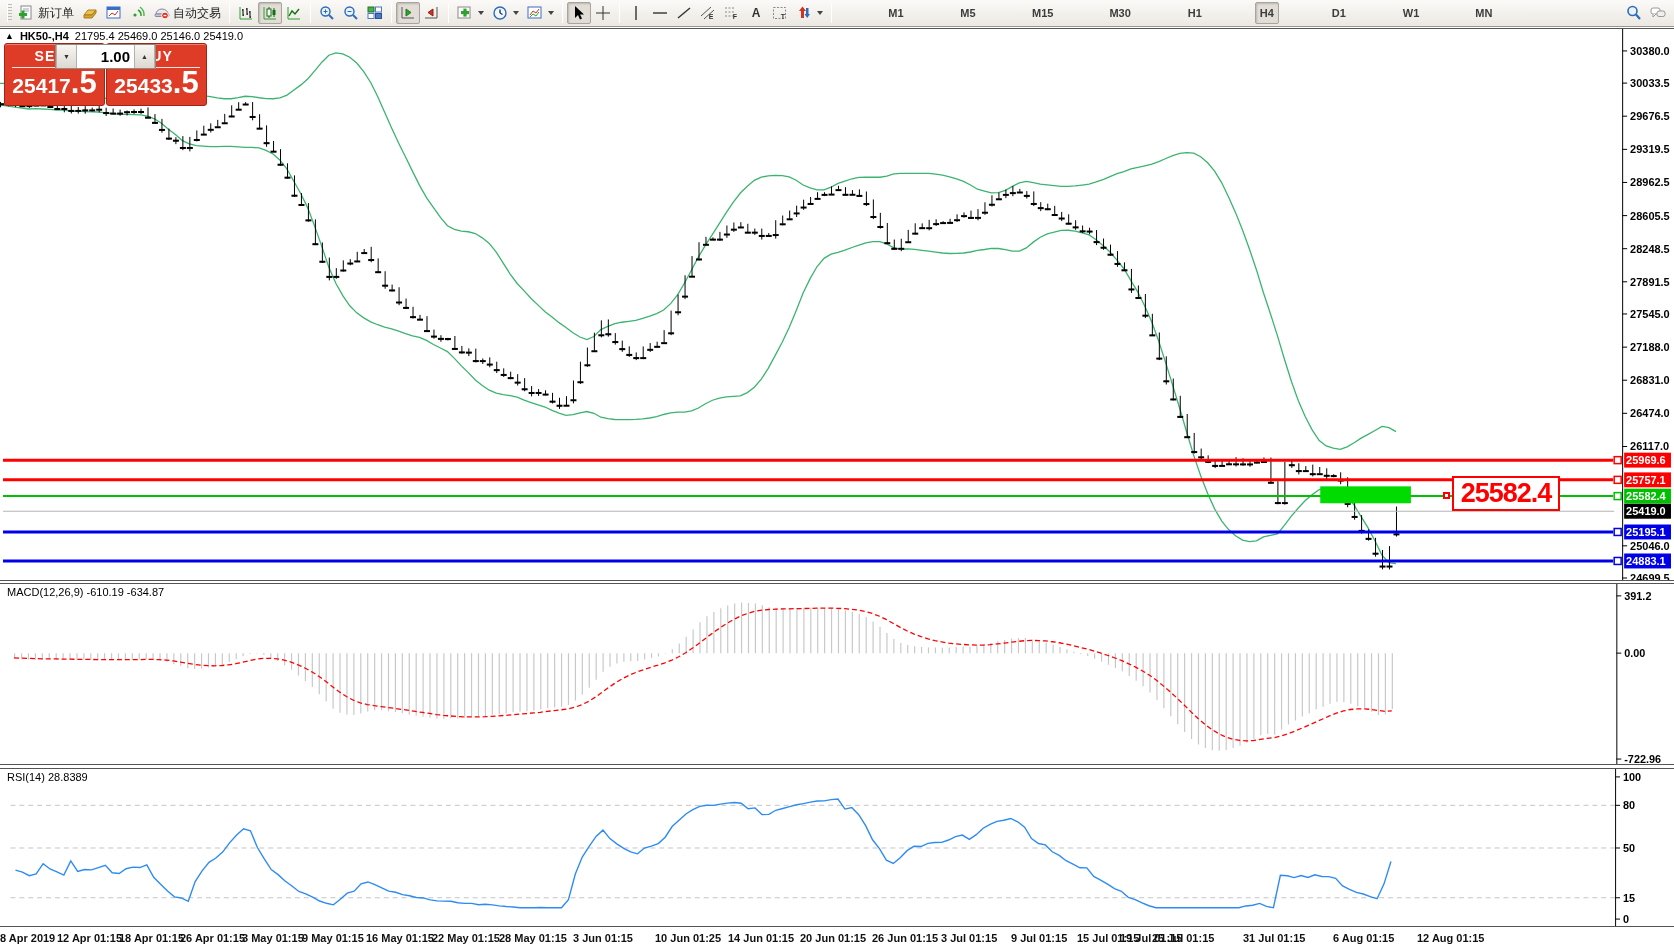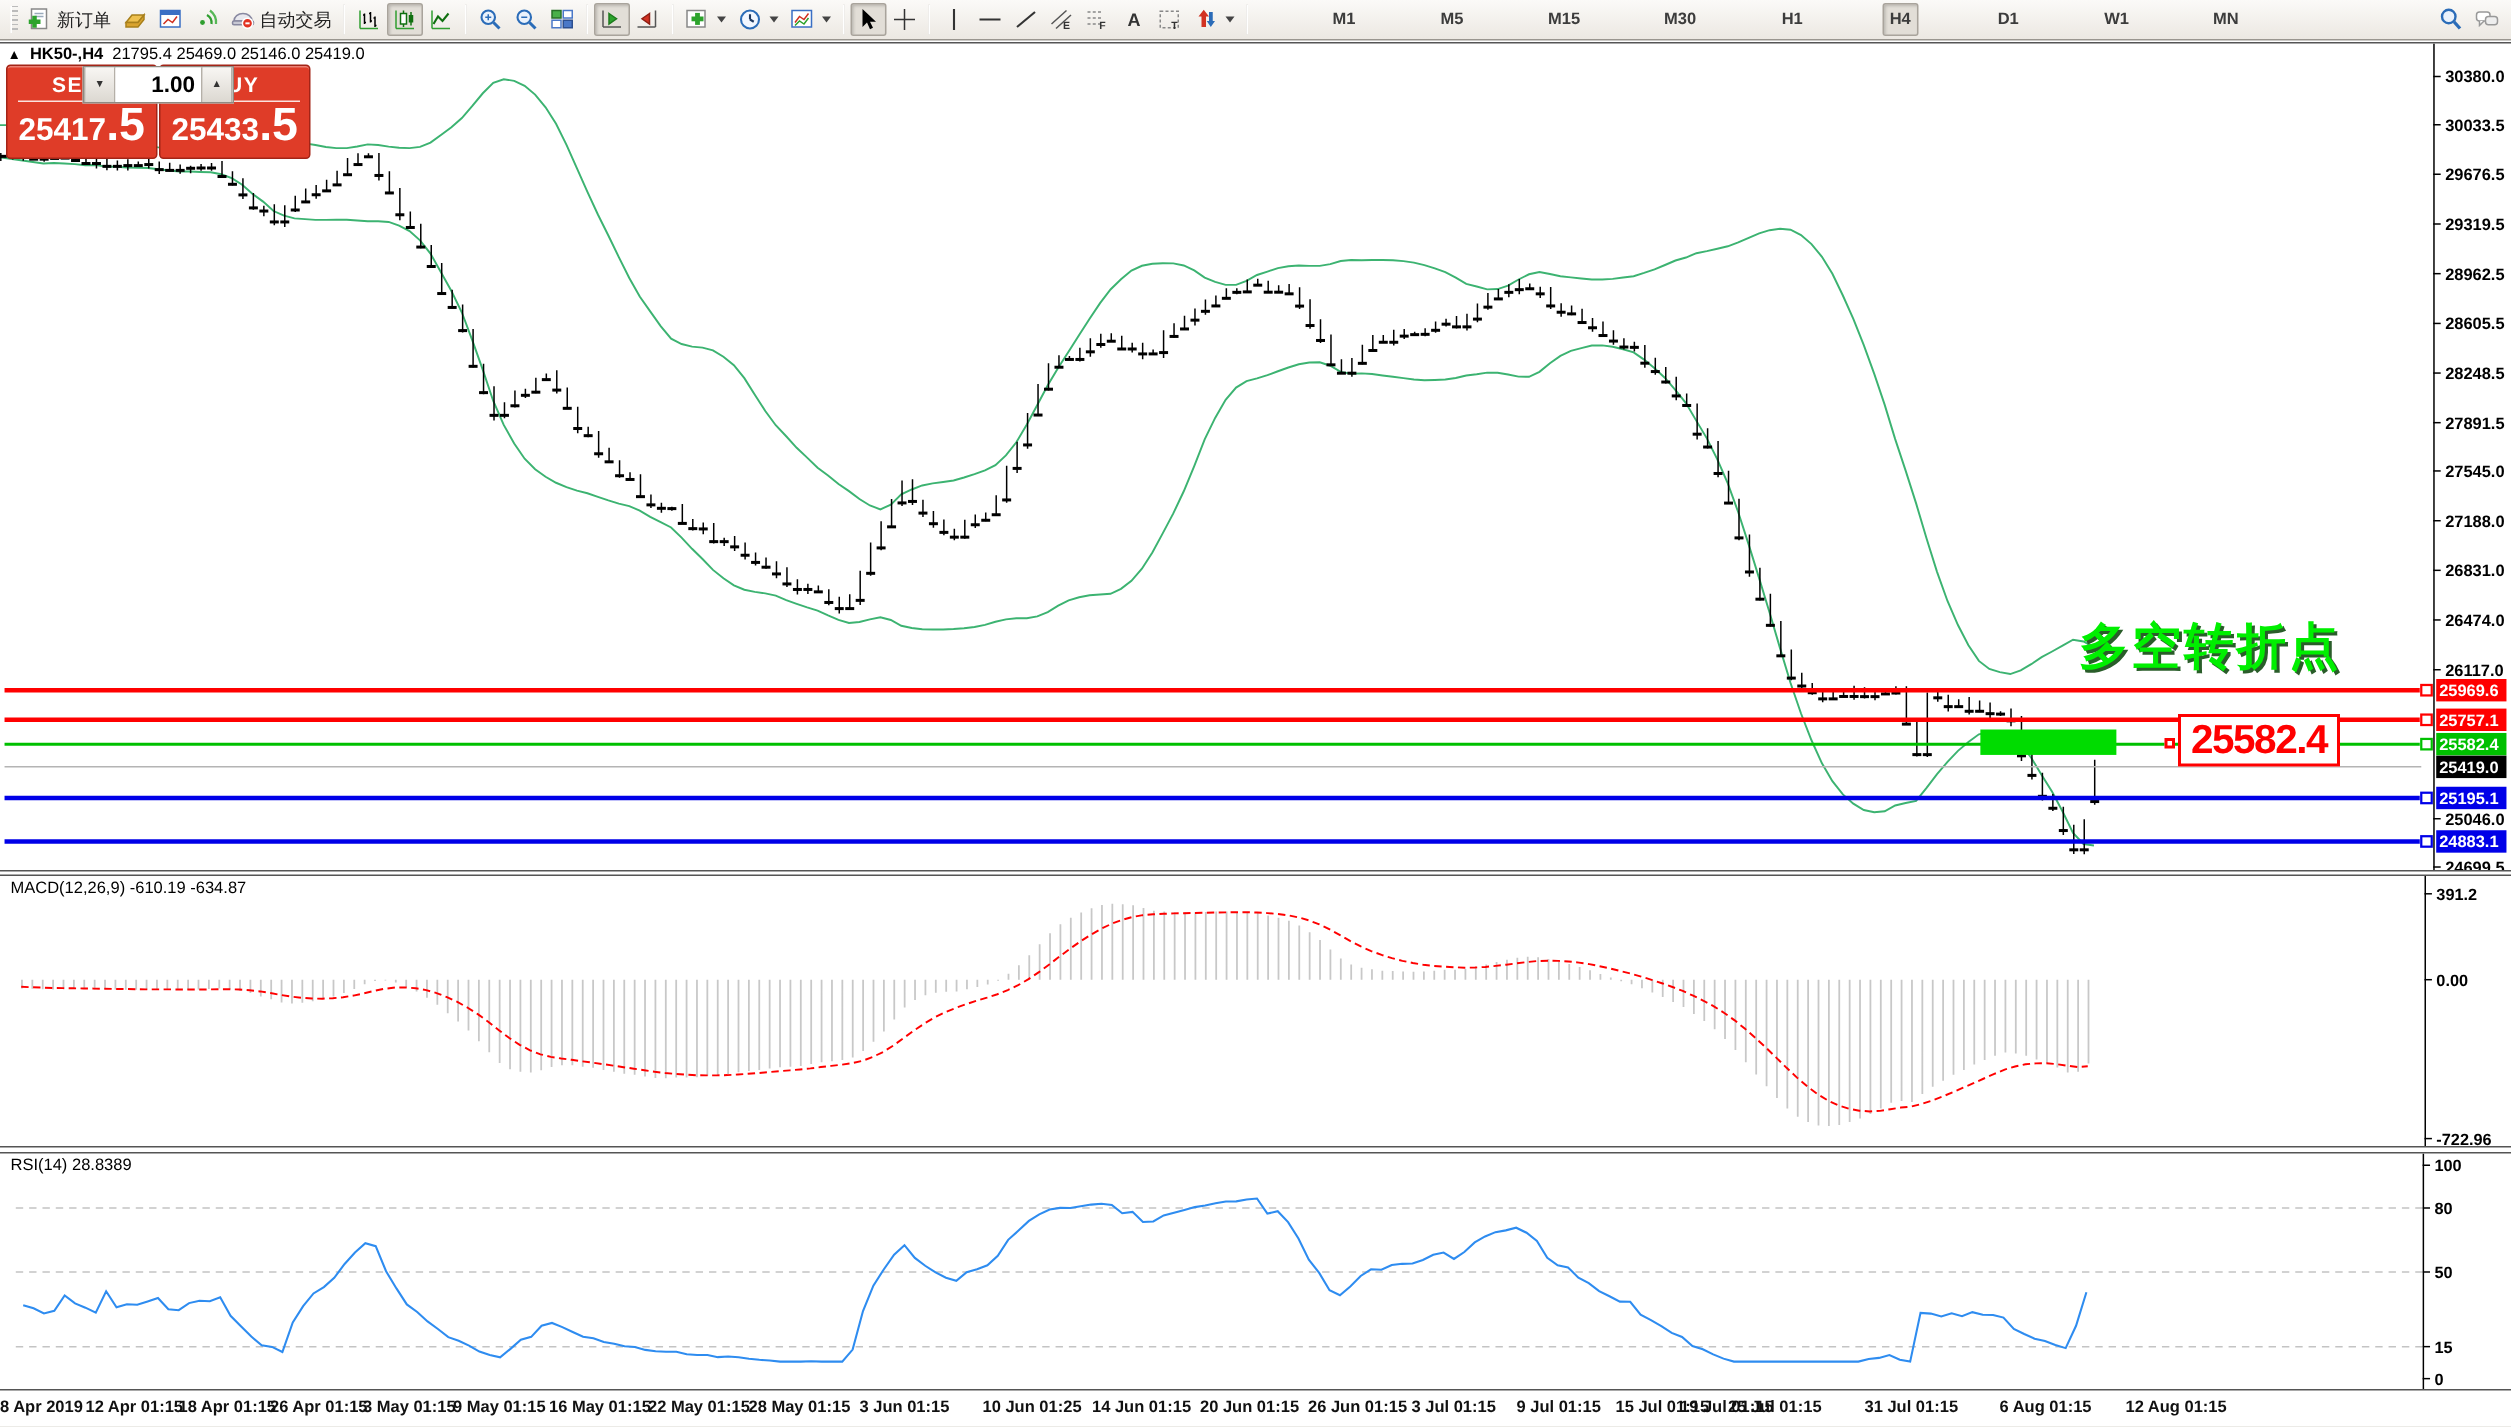--- a/index.html
+++ b/index.html
@@ -636,21 +636,20 @@
       <span class="lbl">BUY</span>
       <div class="tp-price"><span class="main">25433</span><span class="frac">.5</span></div>
     </div>
     <div id="tp-vol">
       <button>▼</button>
       <input value="1.00" style="">
       <button>▲</button>
     </div>
   </div>
 
-  <div id="turning-point" class="overlay">多空转折点</div>
   <div id="price-callout" class="overlay">25582.4</div>
   <div id="callout-anchor" class="overlay"></div>
 
   <div id="macd-label" class="overlay ind-label">
     <span>MACD(12,26,9)</span> <span>-610.19 -634.87</span>
   </div>
   <div id="rsi-label" class="overlay ind-label">
     <span>RSI(14)</span> <span>28.8389</span>
   </div>
 </div>

